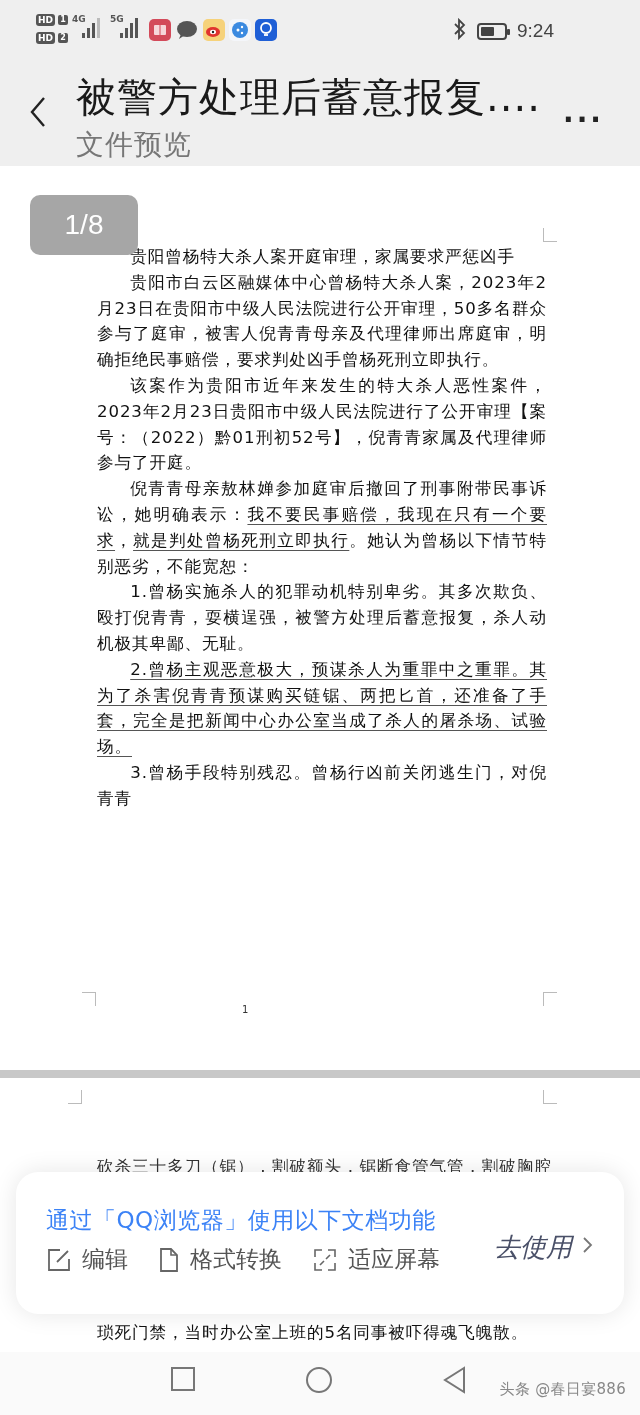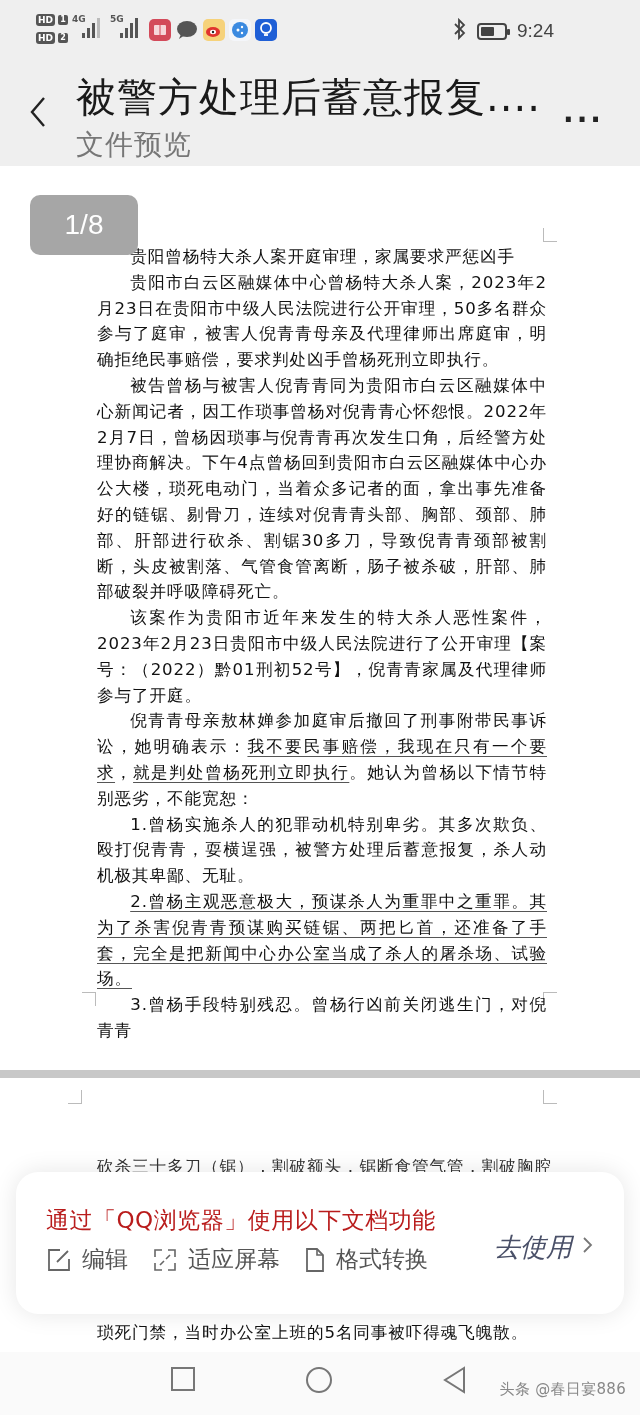--- a/index.html
+++ b/index.html
@@ -48,22 +48,22 @@
     .doc-text u { text-decoration: underline; text-underline-offset: 4px; text-decoration-color: #555; }
     .pagenum { position: absolute; left: 242px; top: 838px; font-size: 10px; color: #333; }
 
     .counter { position: absolute; left: 30px; top: 29px; width: 108px; height: 60px; background: #a6a6a6; border-radius: 10px; color: #fff; font-size: 28px; text-align: center; line-height: 60px; font-family: "Liberation Sans", sans-serif; }
 
     .p2-line { position: absolute; left: 97px; top: 990px; font-size: 16.6px; color: #333; letter-spacing: 0.9px; white-space: nowrap; filter: blur(0.6px); }
     .p2-last { position: absolute; left: 97px; top: 1156px; font-size: 16.6px; color: #111; letter-spacing: 0.9px; white-space: nowrap; }
 
     
     .promo { position: absolute; left: 16px; top: 1172px; width: 608px; height: 142px; background: #fff; border-radius: 22px; box-shadow: 0 0 24px rgba(0,0,0,0.10); }
-    .promo-title { position: absolute; left: 30px; top: 33px; font-size: 23px; color: #b91c1c; letter-spacing: 0.5px; }
-    .promo-actions { position: absolute; left: 30px; top: 72px; display: flex; gap: 24px; align-items: center; }
+    .promo-title { position: absolute; left: 30px; top: 33px; font-size: 23px; color: #3b82f6; letter-spacing: 0.5px; }
+    .promo-actions { position: absolute; left: 30px; top: 72px; display: flex; gap: 30px; align-items: center; }
     .pa { display: flex; align-items: center; gap: 10px; font-size: 23px; color: #555; }
     .pa svg { display: block; }
     .promo-go { position: absolute; right: 30px; top: 58px; font-size: 26px; color: #4a5068; display: flex; align-items: center; gap: 10px; font-style: italic; }
     .promo-go .chev { font-size: 22px; color: #777; }
 
     
     .navbar { position: absolute; left: 0; top: 1352px; width: 640px; height: 63px; background: #fafafa; }
     .nav-btn { position: absolute; top: 14px; }
     .watermark { position: absolute; right: 14px; top: 28px; font-size: 15px; color: #888; letter-spacing: 0.3px; }
   </style>
@@ -158,21 +158,20 @@
 
 <div class="docarea">
   <div class="page">
     <div class="corner c-tr" style="left:543px; top:62px;"></div>
     <div class="corner c-bl" style="left:82px; top:826px;"></div>
     <div class="corner c-br" style="left:543px; top:826px;"></div>
 
     <div class="doc-text">
       <p>贵阳曾杨特大杀人案开庭审理，家属要求严惩凶手</p>
       <p>贵阳市白云区融媒体中心曾杨特大杀人案，2023年2月23日在贵阳市中级人民法院进行公开审理，50多名群众参与了庭审，被害人倪青青母亲及代理律师出席庭审，明确拒绝民事赔偿，要求判处凶手曾杨死刑立即执行。</p>
-      <p>被告曾杨与被害人倪青青同为贵阳市白云区融媒体中心新闻记者，因工作琐事曾杨对倪青青心怀怨恨。2022年2月7日，曾杨因琐事与倪青青再次发生口角，后经警方处理协商解决。下午4点曾杨回到贵阳市白云区融媒体中心办公大楼，琐死电动门，当着众多记者的面，拿出事先准备好的链锯、剔骨刀，连续对倪青青头部、胸部、颈部、肺部、肝部进行砍杀、割锯30多刀，导致倪青青颈部被割断，头皮被割落、气管食管离断，肠子被杀破，肝部、肺部破裂并呼吸障碍死亡。</p>
       <p>该案作为贵阳市近年来发生的特大杀人恶性案件，2023年2月23日贵阳市中级人民法院进行了公开审理【案号：（2022）黔01刑初52号】，倪青青家属及代理律师参与了开庭。</p>
       <p><span>倪青青母亲敖林婵参加庭审后撤回了刑事附带民事诉讼，她明确表示：</span><u>我不要民事赔偿，我现在只有一个要求</u><span>，</span><u>就是判处曾杨死刑立即执行</u><span>。她认为曾杨以下情节特别恶劣，不能宽恕：</span></p>
       <p>1.曾杨实施杀人的犯罪动机特别卑劣。其多次欺负、殴打倪青青，耍横逞强，被警方处理后蓄意报复，杀人动机极其卑鄙、无耻。</p>
       <p><u>2.曾杨主观恶意极大，预谋杀人为重罪中之重罪。其为了杀害倪青青预谋购买链锯、两把匕首，还准备了手套，完全是把新闻中心办公室当成了杀人的屠杀场、试验场。</u></p>
       <p>3.曾杨手段特别残忍。曾杨行凶前关闭逃生门，对倪青青</p>
     </div>
     <div class="pagenum">1</div>
   </div>
 
   <div class="page-sep"></div>
@@ -191,32 +190,32 @@
   <div class="promo-title">通过「QQ浏览器」使用以下文档功能</div>
   <div class="promo-actions">
     <div class="pa">
       <svg width="26" height="26" viewBox="0 0 26 26">
           <path d="M14 3 H3 V23 H23 V12" fill="none" stroke="#666" stroke-width="1.8"></path>
           <path d="M11 15 L22 4" stroke="#666" stroke-width="1.8"></path>
         </svg>
       <span>编辑</span>
     </div>
     <div class="pa">
+      <svg width="22" height="26" viewBox="0 0 22 26">
+          <path d="M3 2 H13 L19 8 V24 H3 Z" fill="none" stroke="#666" stroke-width="1.8"></path>
+          <path d="M13 2 V8 H19" fill="none" stroke="#666" stroke-width="1.6"></path>
+        </svg>
+      <span>格式转换</span>
+    </div>
+    <div class="pa">
       <svg width="26" height="26" viewBox="0 0 26 26">
           <path d="M3 10 V3 H10 M16 3 H23 V10 M23 16 V23 H16 M10 23 H3 V16" fill="none" stroke="#666" stroke-width="1.6"></path>
           <path d="M8 18 L12 14 M14 12 L18 8" stroke="#666" stroke-width="1.6"></path>
         </svg>
       <span>适应屏幕</span>
-    </div>
-    <div class="pa">
-      <svg width="22" height="26" viewBox="0 0 22 26">
-          <path d="M3 2 H13 L19 8 V24 H3 Z" fill="none" stroke="#666" stroke-width="1.8"></path>
-          <path d="M13 2 V8 H19" fill="none" stroke="#666" stroke-width="1.6"></path>
-        </svg>
-      <span>格式转换</span>
     </div>
   </div>
   <div class="promo-go">
     <span>去使用</span>
     <span class="chev">
       <svg width="12" height="20" viewBox="0 0 12 20">
           <path d="M2 3 L9 10 L2 17" fill="none" stroke="#777" stroke-width="1.8"></path>
         </svg>
     </span>
   </div>

